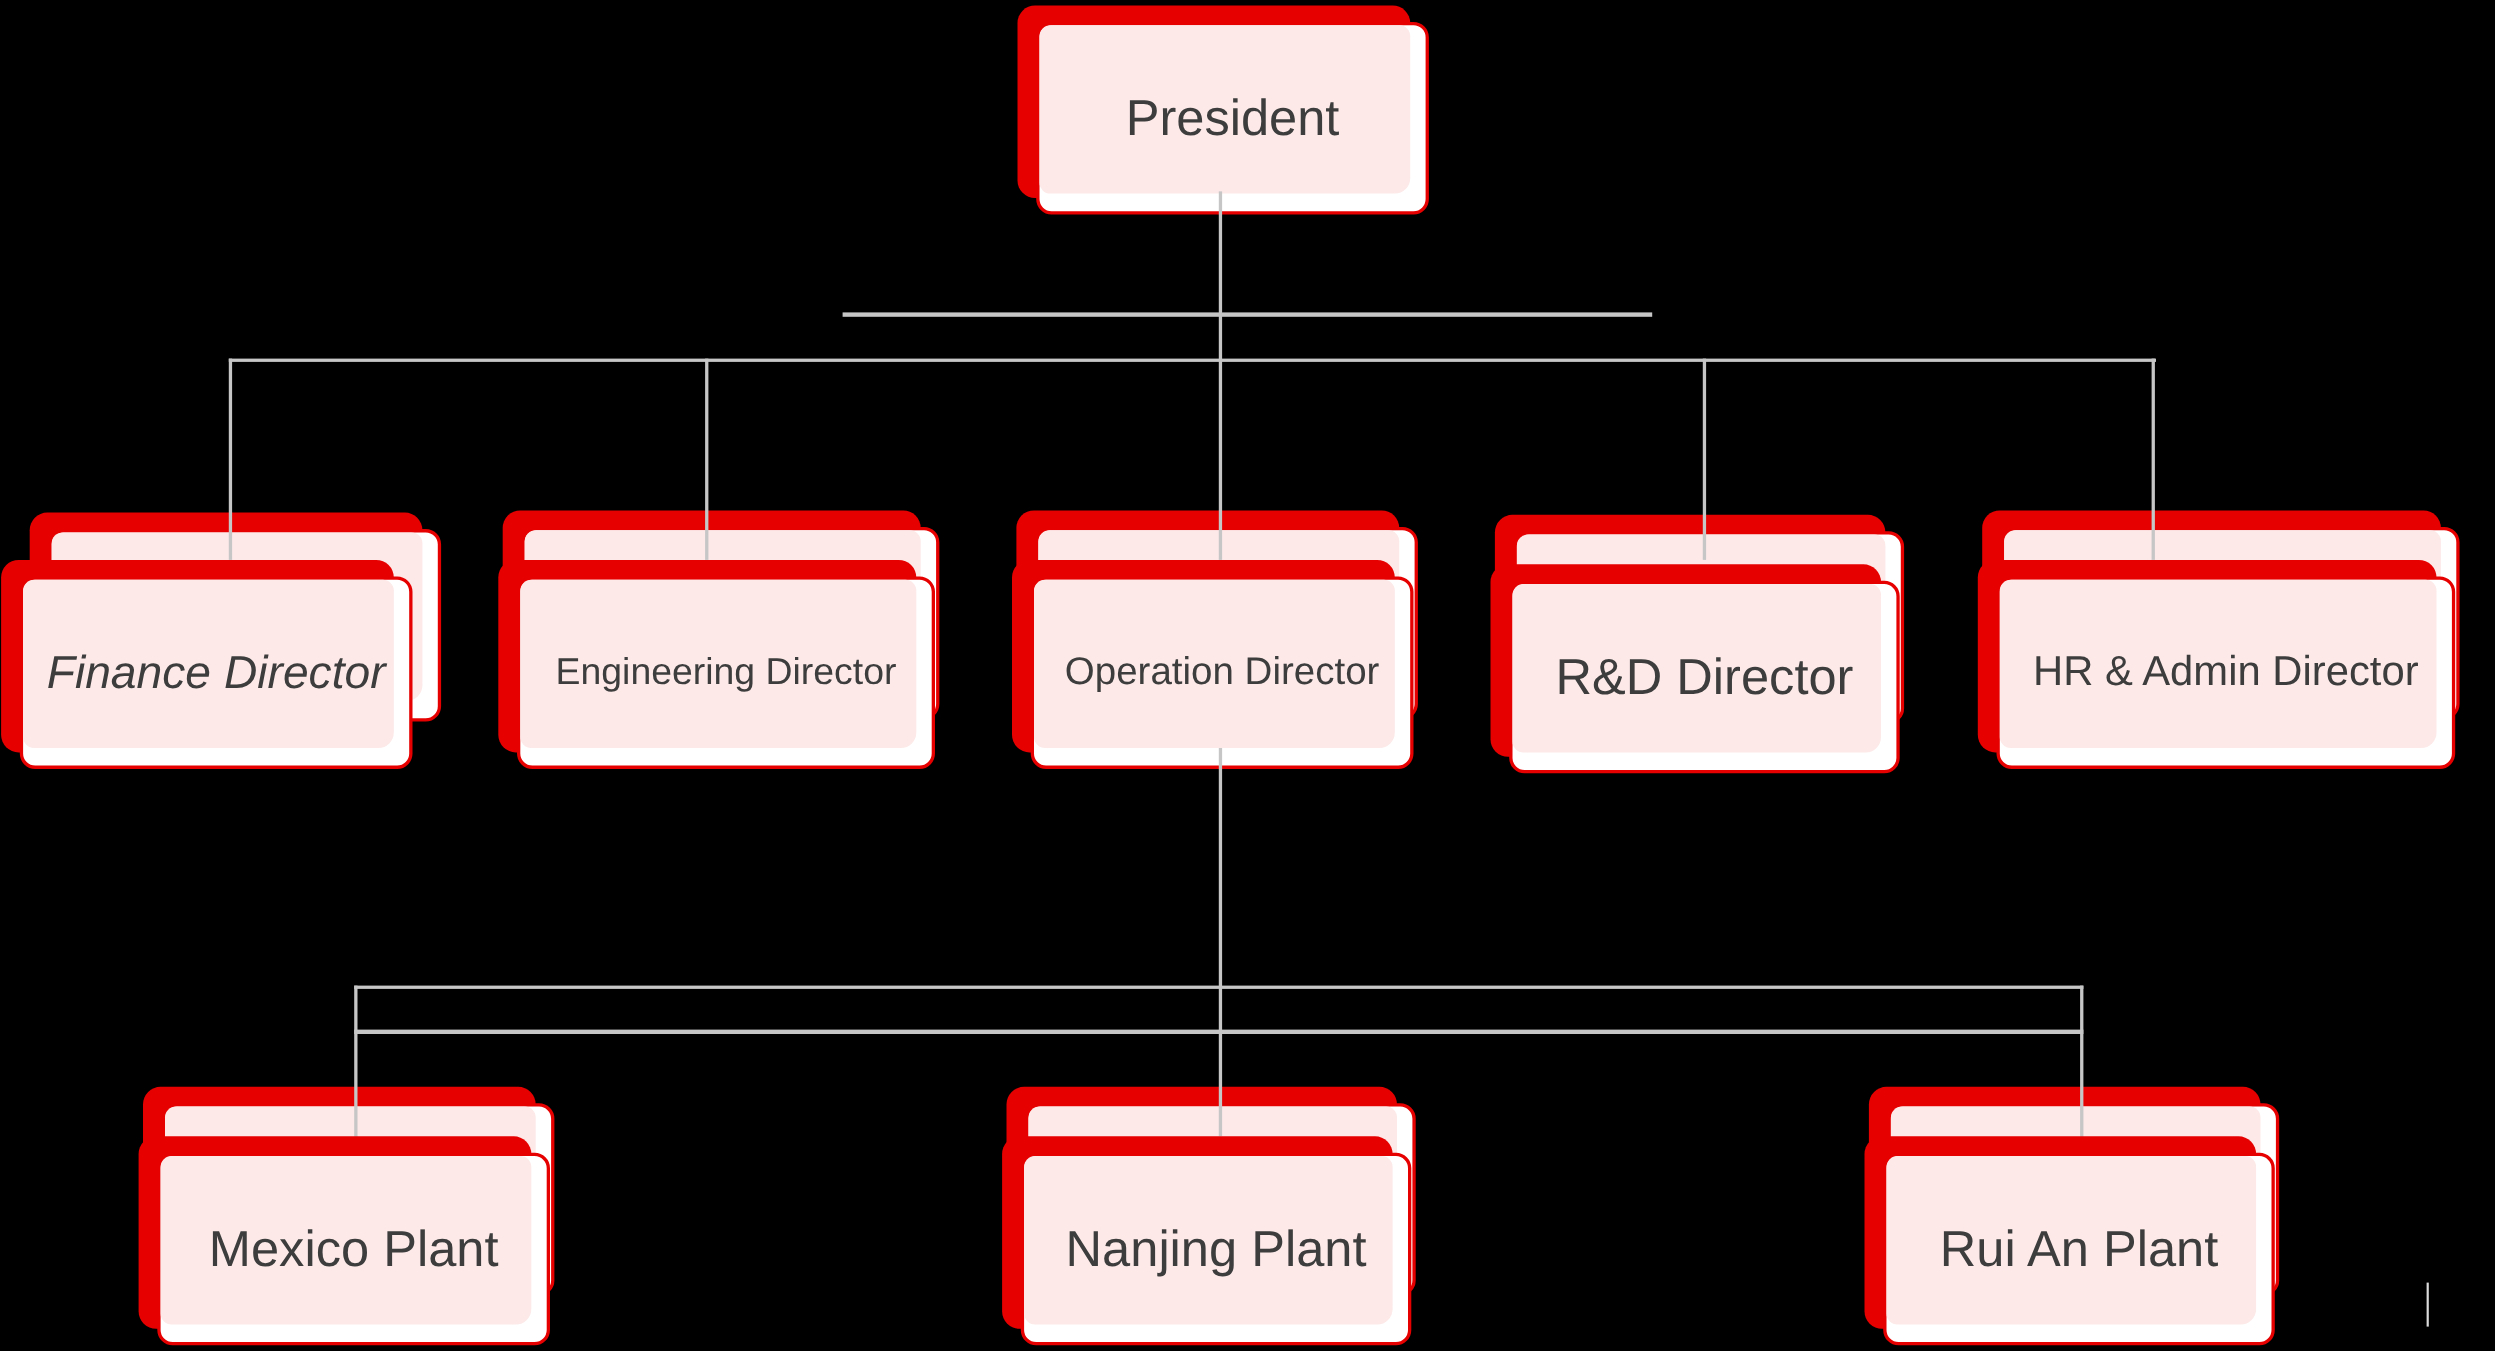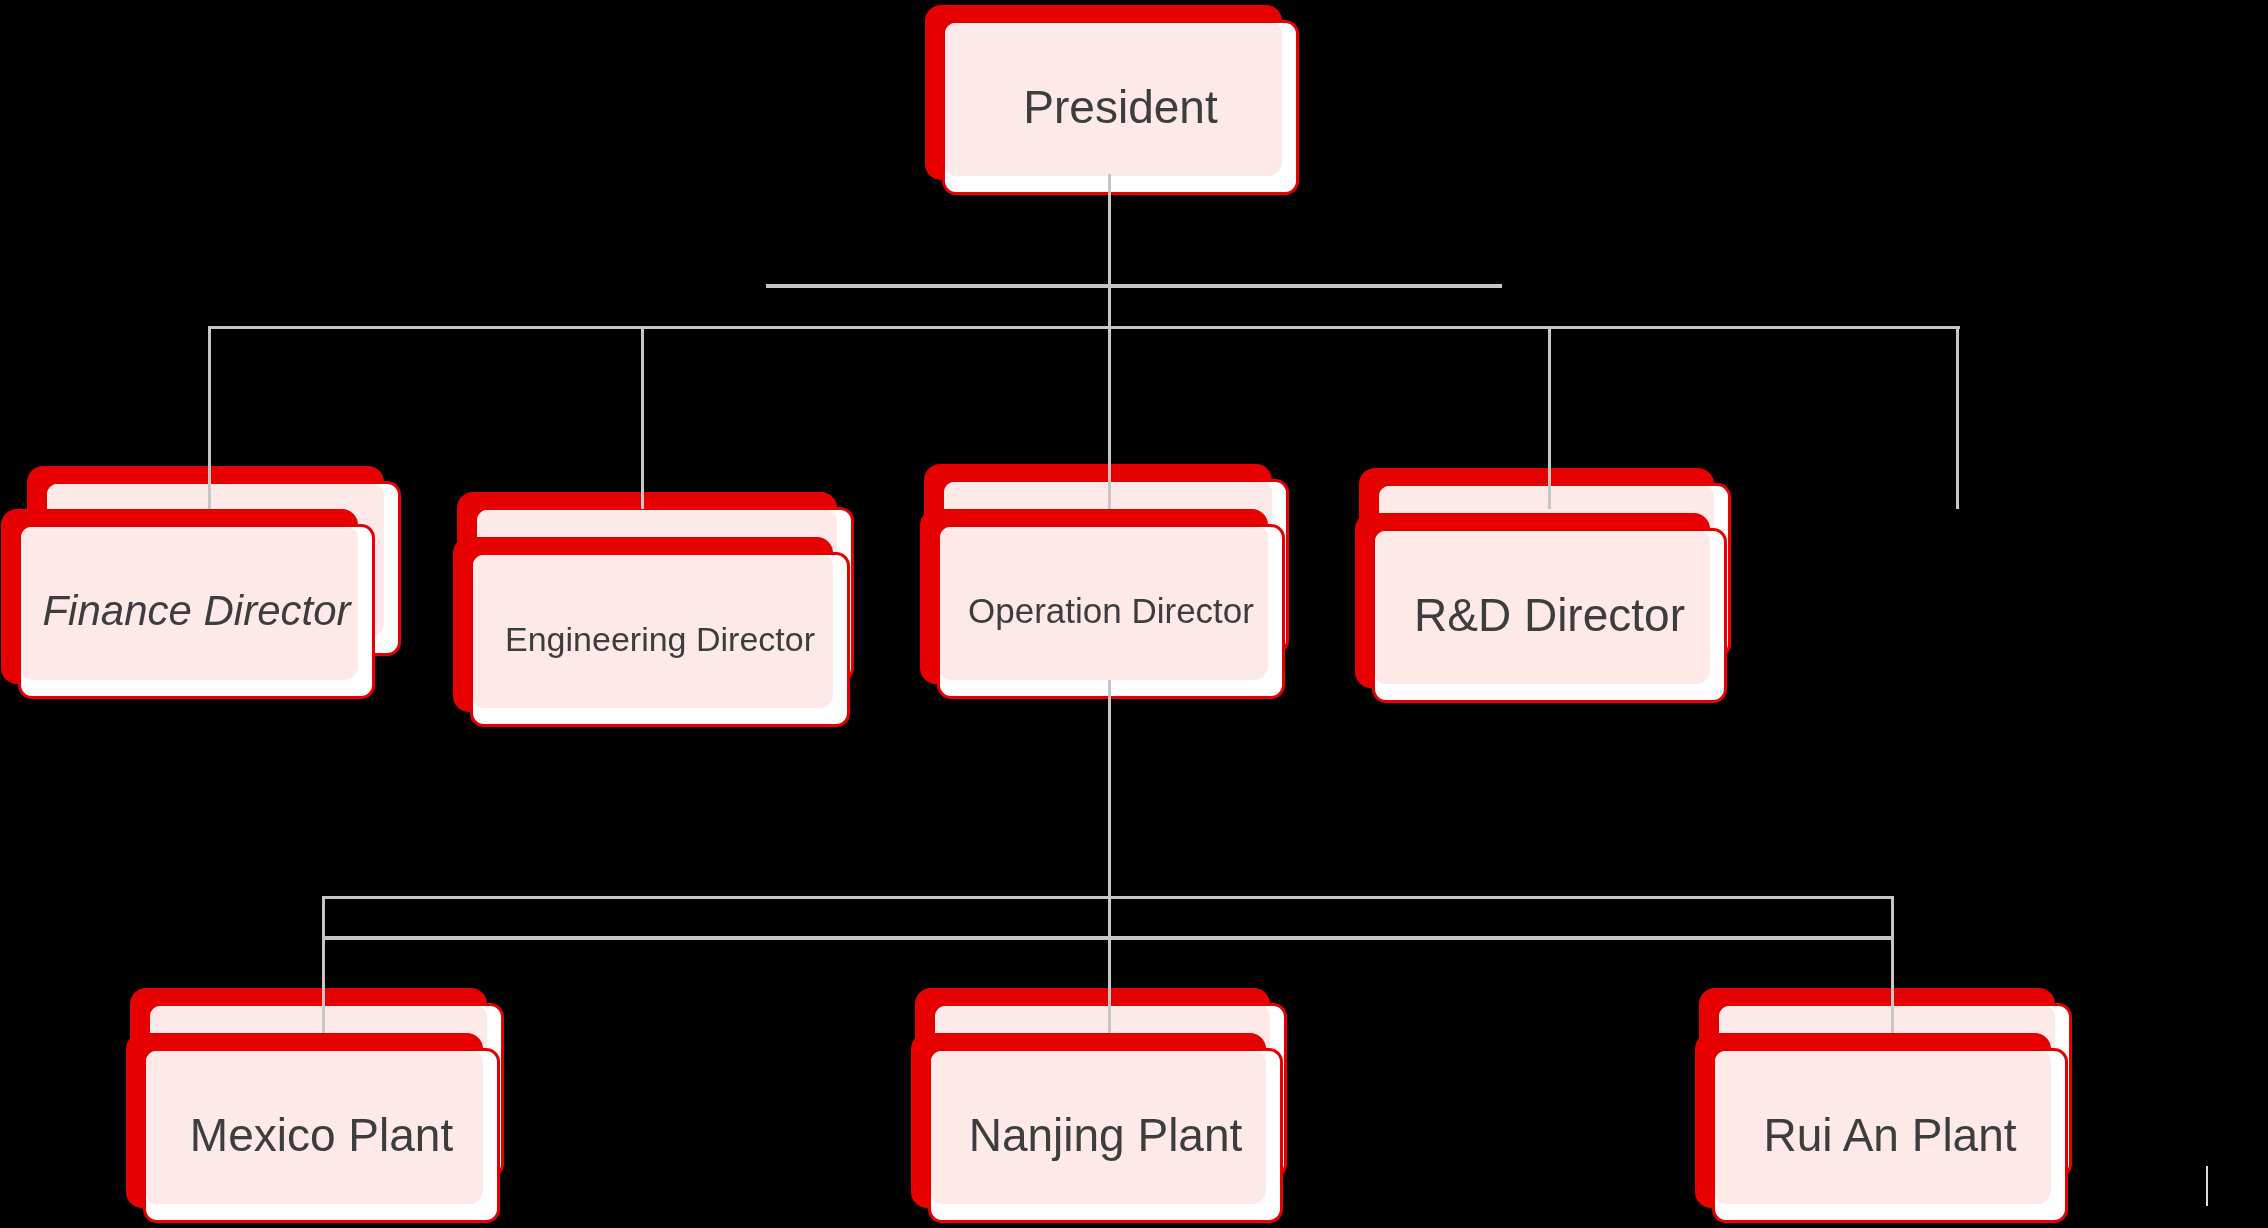--- a/index.html
+++ b/index.html
@@ -132,21 +132,21 @@
     </div>
     <div class="layer front">
       <div class="red-card"></div>
       <div class="white-card">
         <div class="pink-fill"></div>
         <div class="label" style="font-size:42px;font-style:italic;">Finance Director</div>
       </div>
     </div>
   </div>
 
-  <div class="node row2" style="left:470px; top:552px; width:380px; height:175px;">
+  <div class="node row2" style="left:470px; top:524px; width:380px; height:175px;">
     <div class="layer back">
       <div class="red-card"></div>
       <div class="white-card">
         <div class="pink-fill"></div>
       </div>
     </div>
     <div class="layer front">
       <div class="red-card"></div>
       <div class="white-card">
         <div class="pink-fill"></div>
@@ -180,20 +180,35 @@
     </div>
     <div class="layer front">
       <div class="red-card"></div>
       <div class="white-card">
         <div class="pink-fill"></div>
         <div class="label" style="font-size:46px;">R&amp;D Director</div>
       </div>
     </div>
   </div>
 
+  <div class="node row2" style="left:1815px; top:524px; width:417px; height:175px;">
+    <div class="layer back">
+      <div class="red-card"></div>
+      <div class="white-card">
+        <div class="pink-fill"></div>
+      </div>
+    </div>
+    <div class="layer front">
+      <div class="red-card"></div>
+      <div class="white-card">
+        <div class="pink-fill"></div>
+        <div class="label" style="font-size:38px;">HR &amp; Admin Director</div>
+      </div>
+    </div>
+  </div>
 
   <div class="node row3" style="left:143px; top:1048px; width:357px; height:175px;text-decoration:underline;">
     <div class="layer back">
       <div class="red-card"></div>
       <div class="white-card">
         <div class="pink-fill"></div>
       </div>
     </div>
     <div class="layer front">
       <div class="red-card"></div>

